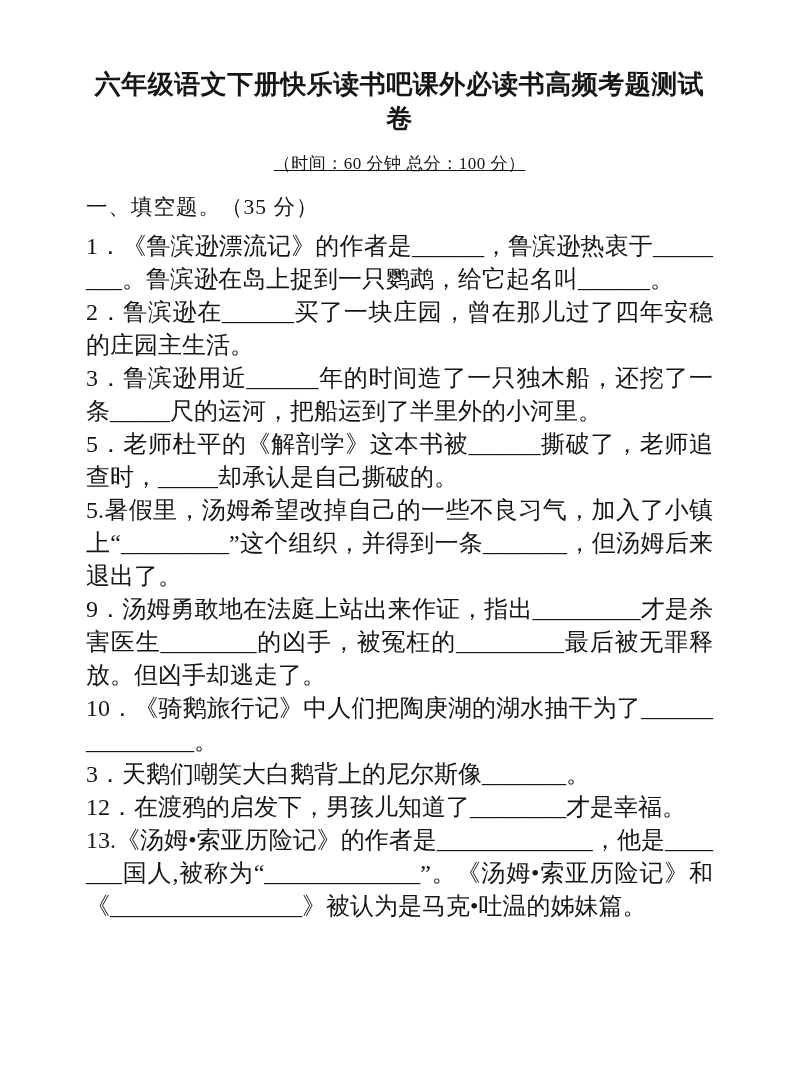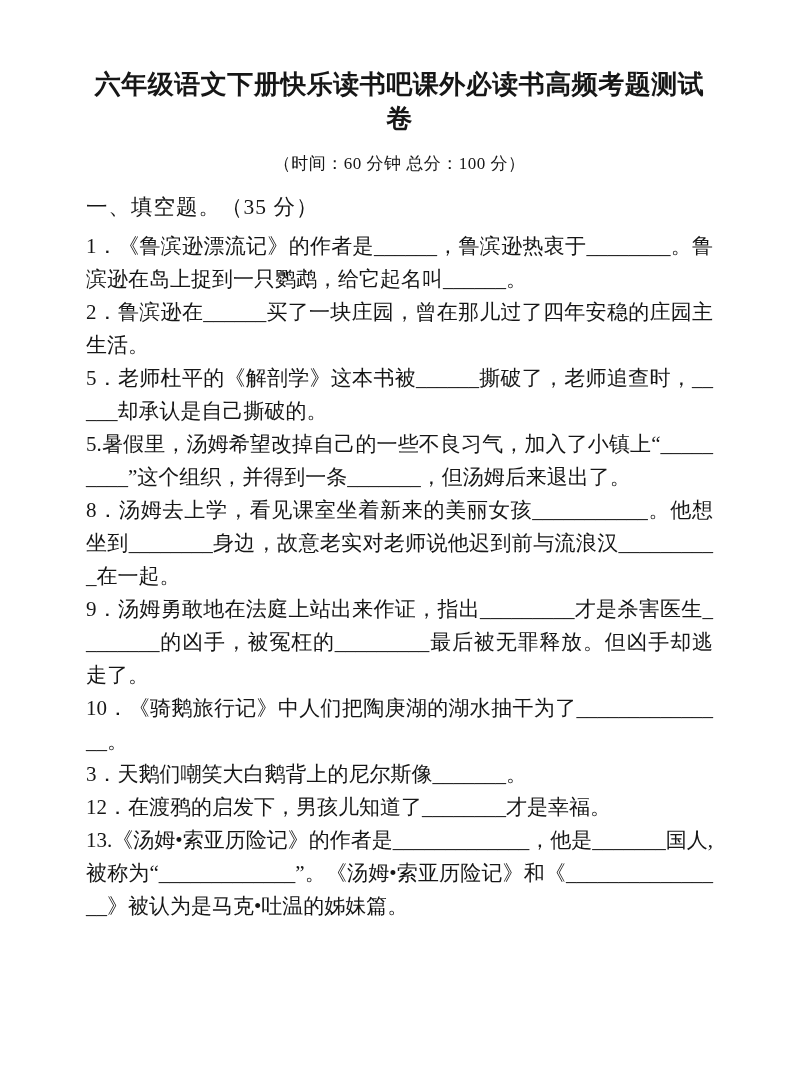--- a/index.html
+++ b/index.html
@@ -24,55 +24,56 @@
     font-weight: bold;
     letter-spacing: 0.5px;
     line-height: 1.3;
     margin: 0 0 0 0;
   }
   .subtitle {
     text-align: center;
     font-size: 17px;
     margin-top: 16px;
     letter-spacing: 0.5px;
+    text-decoration: underline;
   }
   .section-heading {
     font-size: 21.5px;
     font-weight: normal;
     margin-top: 17px;
     letter-spacing: 1px;
   }
   .questions {
     margin-top: 9px;
   }
   .question {
-    font-size: 21px;
+    font-size: 24px;
     line-height: 33px;
     text-align: justify;
     margin: 0;
     word-break: break-all;
   }
 </style>
 </head>
 <body>
 
 <div class="page">
 
   <h1 class="title">六年级语文下册快乐读书吧课外必读书高频考题测试卷</h1>
 
   <div class="subtitle">（时间：60 分钟  总分：100 分）</div>
 
   <div class="section-heading">一、填空题。（35 分）</div>
 
   <div class="questions">
     <p class="question"><span>1．《鲁滨逊漂流记》的作者是______，鲁滨逊热衷于________。鲁滨逊在岛上捉到一只鹦鹉，给它起名叫______。</span></p>
     <p class="question"><span>2．鲁滨逊在______买了一块庄园，曾在那儿过了四年安稳的庄园主生活。</span></p>
+    <p class="question"><span>3．鲁滨逊用近______年的时间造了一只独木船，还挖了一条_____尺的运河，把船运到了半里外的小河里。</span></p>
     <p class="question"><span>5．老师杜平的《解剖学》这本书被______撕破了，老师追查时，_____却承认是自己撕破的。</span></p>
     <p class="question"><span>5.暑假里，汤姆希望改掉自己的一些不良习气，加入了小镇上“_________”这个组织，并得到一条_______，但汤姆后来退出了。</span></p>
-    <p class="question"><span>8．汤姆去上学，看见课室坐着新来的美丽女孩___________。他想坐到________身边，故意老实对老师说他迟到前与流浪汉__________在一起。</span></p>
     <p class="question"><span>9．汤姆勇敢地在法庭上站出来作证，指出_________才是杀害医生________的凶手，被冤枉的_________最后被无罪释放。但凶手却逃走了。</span></p>
     <p class="question"><span>10．《骑鹅旅行记》中人们把陶庚湖的湖水抽干为了_______________。</span></p>
     <p class="question"><span>3．天鹅们嘲笑大白鹅背上的尼尔斯像_______。</span></p>
     <p class="question"><span>12．在渡鸦的启发下，男孩儿知道了________才是幸福。</span></p>
     <p class="question"><span>13.《汤姆•索亚历险记》的作者是_____________，他是_______国人,被称为“_____________”。《汤姆•索亚历险记》和《________________》被认为是马克•吐温的姊妹篇。</span></p>
 
   </div>
 
 </div>
 

